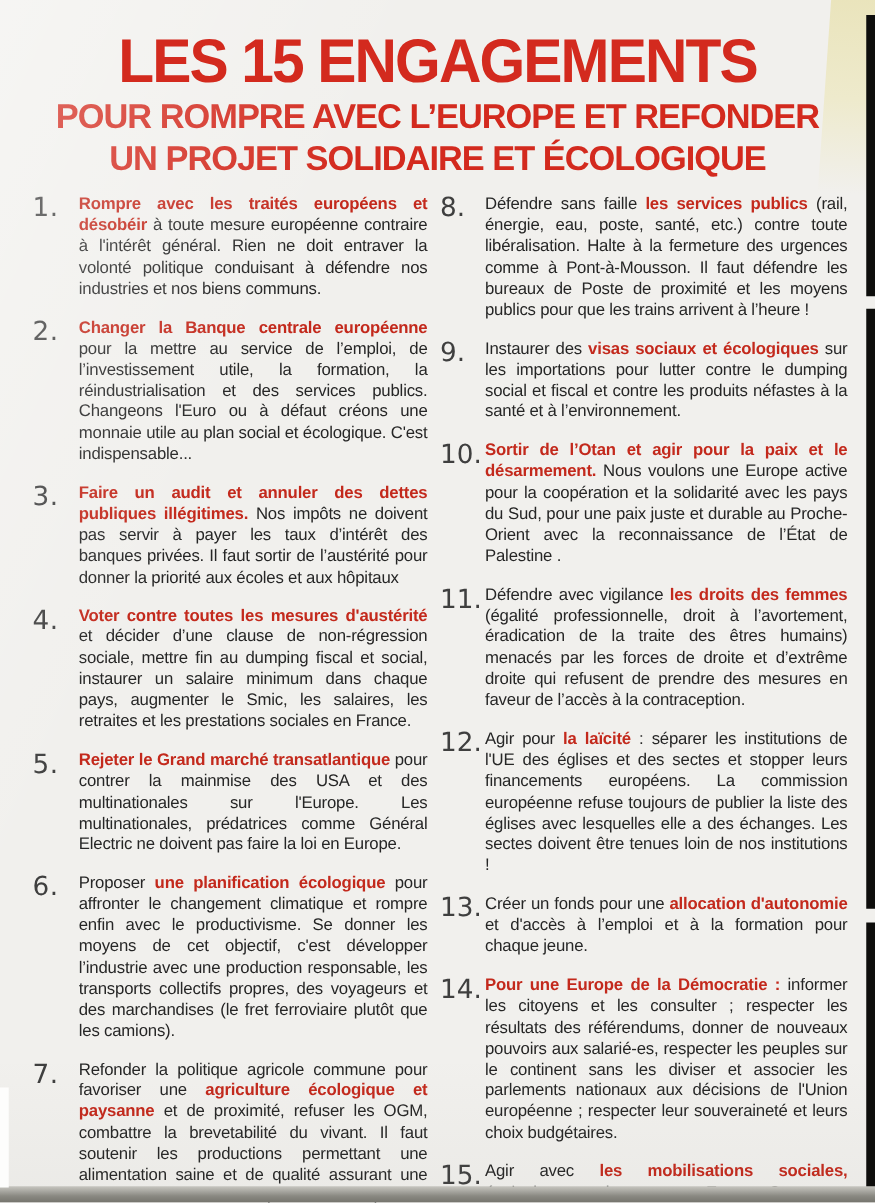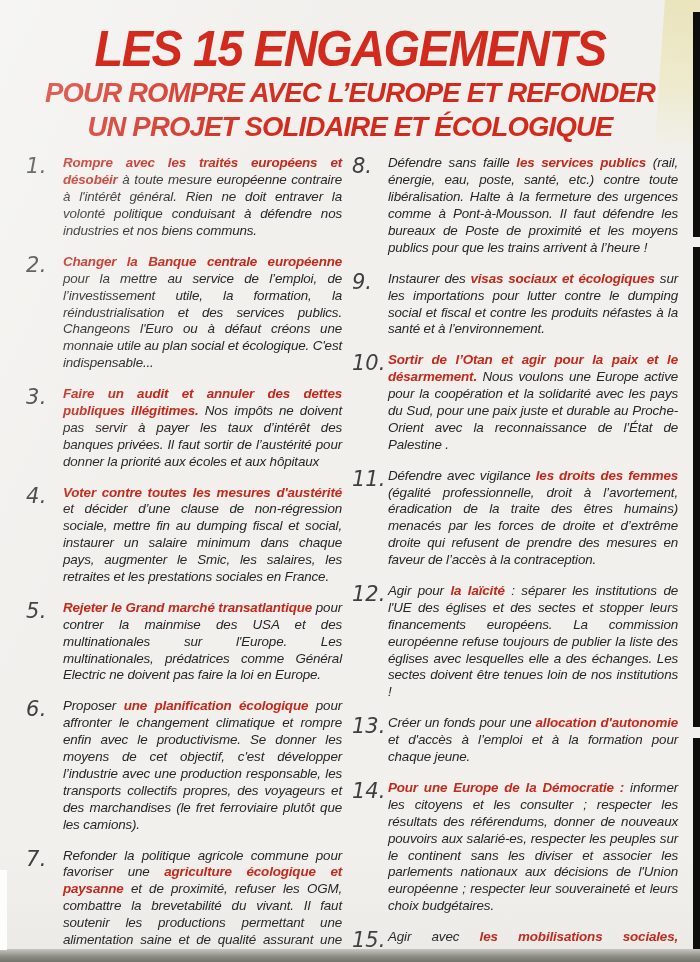--- a/index.html
+++ b/index.html
@@ -7,21 +7,20 @@
     width:700px;height:962px;
     background:#dedede;
     font-family:"Liberation Sans",sans-serif;
     overflow:hidden;
   }
   .scan{
     position:relative;
     width:700px;height:962px;
     background:var(--paper,#f1f0ed);
     overflow:hidden;
-    font-style:italic;
   }
   
   .scan::before{
     content:"";position:absolute;inset:0;pointer-events:none;
     background:
       linear-gradient(115deg, rgba(255,255,255,.35) 0%, rgba(0,0,0,0) 30%),
       linear-gradient(0deg, rgba(120,120,110,.05) 0%, rgba(0,0,0,0) 12%);
   }
   header{ text-align:center; padding-top:24px; }
   .title{

